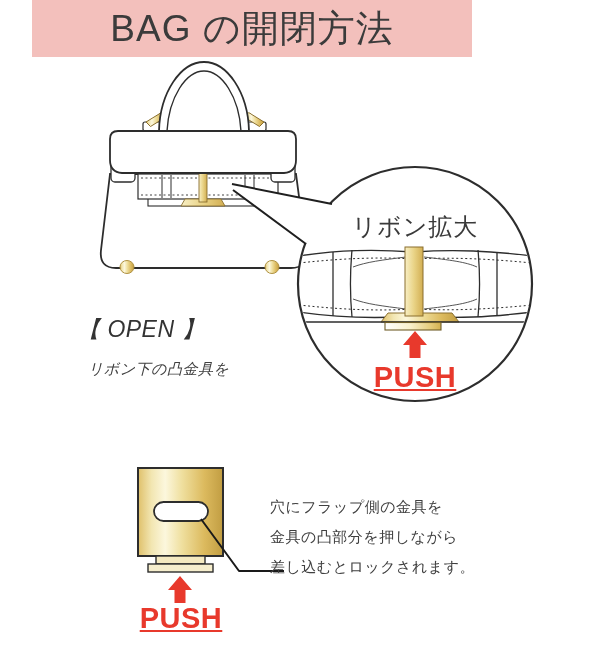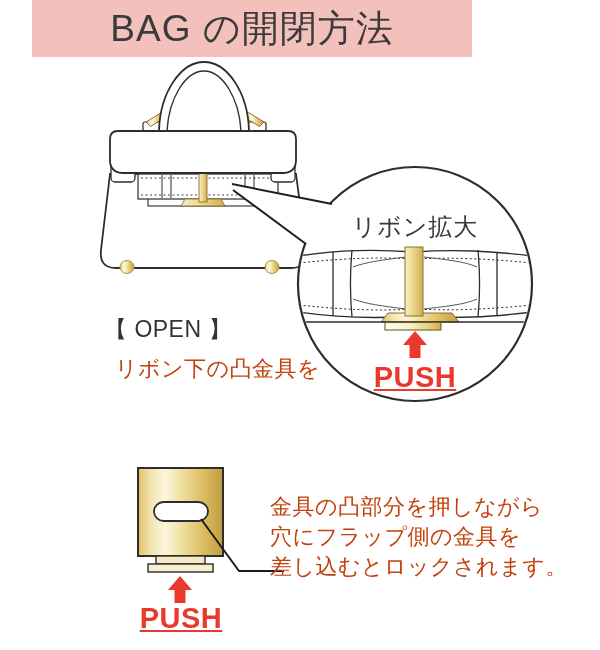--- a/index.html
+++ b/index.html
@@ -21,22 +21,22 @@
     font-size:24px;color:#3a3a3a;letter-spacing:1px;margin-top:8px;
   }
   .push{
     color:#e8392c;font-weight:bold;font-size:29px;letter-spacing:0.5px;
     width:84px;text-align:center;text-decoration:underline;
   }
   .push-top{left:373px;top:361px;}
   .push-bottom{left:139px;top:602px;}
   .instr{position:absolute;}
   .instr .head{font-size:23px;color:#333;letter-spacing:0.5px;margin:0 0 9px 0;}
-  .instr .line{font-size:22px;color:#c2410c;line-height:30px;letter-spacing:0.5px;}
-  .open-block{left:104px;top:314px;}
+  .instr .line{font-size:15px;color:#404040;line-height:30px;letter-spacing:0.5px;}
+  .open-block{left:77px;top:314px;font-style:italic;}
   .open-block .line{margin-left:11px;}
   .close-block{left:270px;top:492px;}
 </style>
 </head>
 <body>
 
 <div class="page">
 
   <div class="banner">
     <div class="title">BAG の開閉方法</div>
@@ -142,18 +142,18 @@
 
   <div class="abs push push-top">PUSH</div>
   <div class="abs push push-bottom">PUSH</div>
 
   <div class="instr open-block">
     <div class="head">【 OPEN 】</div>
     <div class="line">リボン下の凸金具を</div>
   </div>
 
   <div class="instr close-block">
+    <div class="line">穴にフラップ側の金具を</div>
     <div class="line">金具の凸部分を押しながら</div>
-    <div class="line">穴にフラップ側の金具を</div>
     <div class="line">差し込むとロックされます。</div>
   </div>
 
 </div>
 
 </body></html>

